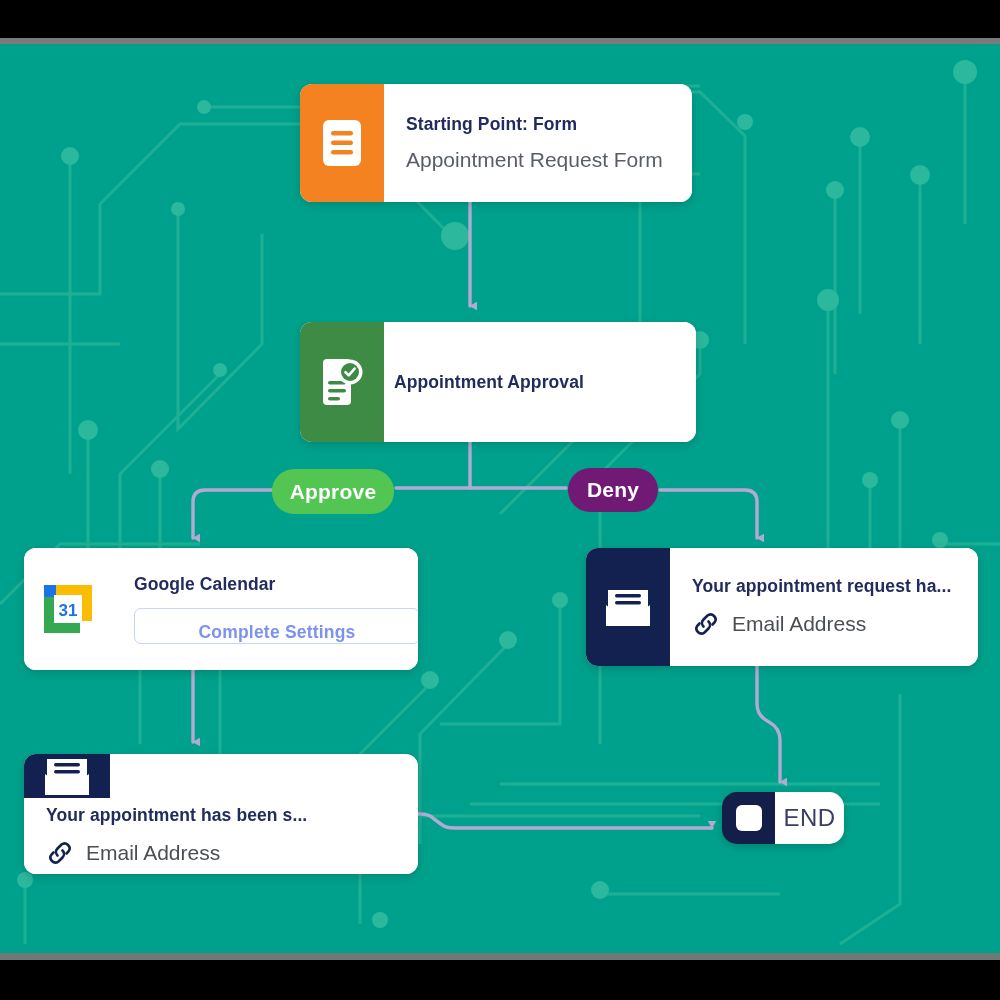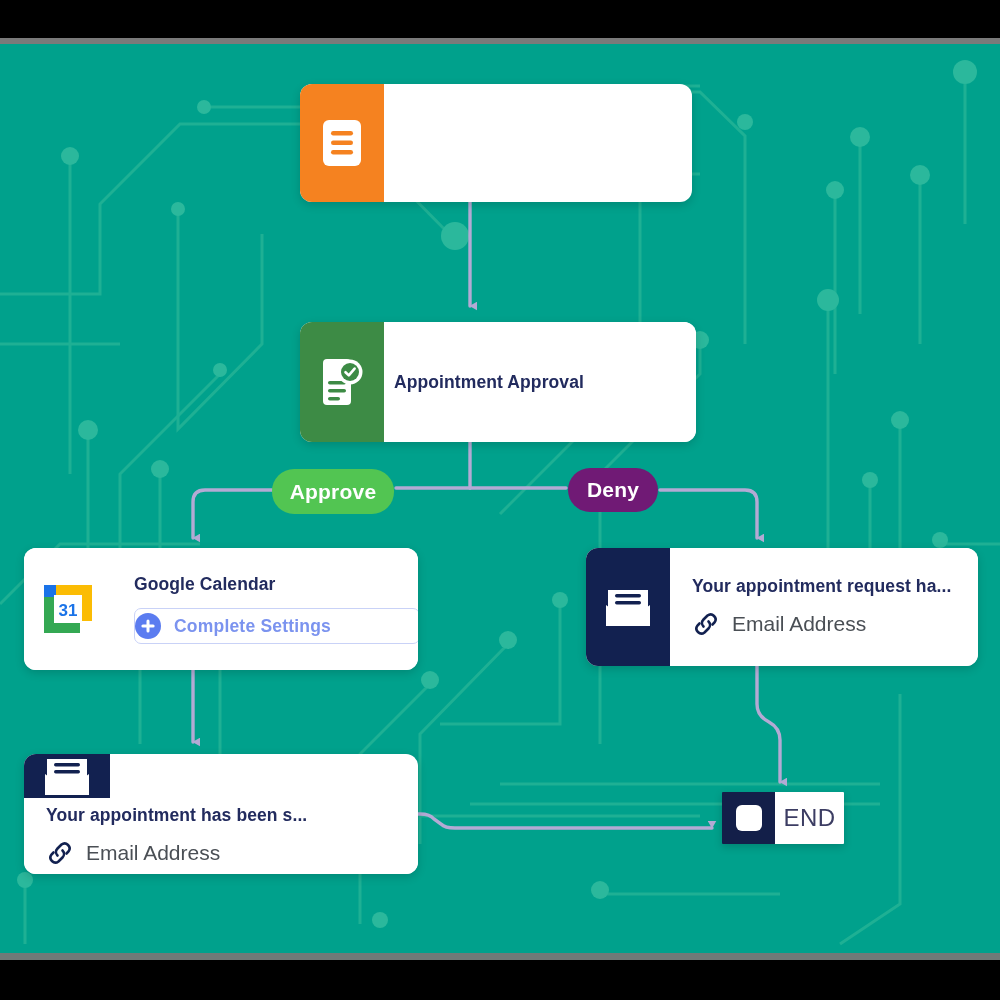--- a/index.html
+++ b/index.html
@@ -60,37 +60,37 @@
   #n-form .node-body, #n-email-r .node-body, #n-email-l .node-body { padding:0 22px; }
   #n-approval .node-body { padding:0 10px; }
 
   .sub-email { font-size:21px; color:#4a4f55; }
   .sub-label { font-size:21px; color:#585e66; }
 
   
   .cs-btn {
     display:flex; align-items:center; justify-content:flex-start; gap:13px;
     border:1.5px solid #c9d2f7; border-radius:7px;
-    height:36px; width:286px; background:#fff;
+    height:36px; width:286px; background:#fff;flex-direction:column;
   }
   .cs-txt { font-size:17.5px; font-weight:bold; color:#7b93ef; letter-spacing:.2px; }
 
   
   .badge {
     position:absolute; display:flex; align-items:center; justify-content:center;
     border-radius:22px; color:#fff; font-size:21px; font-weight:bold;
     letter-spacing:.2px;
   }
   #b-approve { left:272px; top:425px; width:122px; height:45px; background:#52c552; }
   #b-deny    { left:568px; top:424px; width:90px;  height:44px; background:#701a75; }
 
   
   #n-end {
     position:absolute; left:722px; top:748px; width:122px; height:52px;
-    display:flex; border-radius:1px; overflow:hidden;
+    display:flex; border-radius:15px; overflow:hidden;
     box-shadow:0 3px 8px rgba(0,0,0,.18);
   }
   #n-end .end-ico { width:53px; background:#131f49; display:flex; align-items:center; justify-content:center; }
   #n-end .end-sq  { width:26px; height:26px; background:#fff; border-radius:6px; }
   #n-end .end-lbl {
     flex:1; background:#fff; display:flex; align-items:center; justify-content:center;
     font-size:24px; color:#3c3d63; letter-spacing:.5px;
   }
 
   .ic { display:block; }
@@ -199,20 +199,26 @@
 
     <div class="node" id="n-form">
       <div class="node-ico">
         <svg class="ic" width="38" height="46" viewBox="0 0 38 46">
           <rect x="0" y="0" width="38" height="46" rx="6" fill="#ffffff"></rect>
           <rect x="8" y="11" width="22" height="4.4" rx="2.2" fill="#f58220"></rect>
           <rect x="8" y="20.5" width="22" height="4.4" rx="2.2" fill="#f58220"></rect>
           <rect x="8" y="30" width="22" height="4.4" rx="2.2" fill="#f58220"></rect>
         </svg>
       </div>
+      <div class="node-body">
+        <div class="node-title">Starting Point: Form</div>
+        <div class="node-sub">
+          <span class="sub-label">Appointment Request Form</span>
+        </div>
+      </div>
     </div>
 
     <div class="node" id="n-approval">
       <div class="node-ico">
         <svg class="ic" width="44" height="46" viewBox="0 0 44 46">
           <path d="M3 4 a4 4 0 0 1 4-4 h20 a4 4 0 0 1 4 4 v38 a4 4 0 0 1 -4 4 h-20 a4 4 0 0 1 -4 -4 z" fill="#ffffff"></path>
           <rect x="8" y="22" width="18" height="3.6" rx="1.8" fill="#3d8b45"></rect>
           <rect x="8" y="30" width="18" height="3.6" rx="1.8" fill="#3d8b45"></rect>
           <rect x="8" y="38" width="12" height="3.6" rx="1.8" fill="#3d8b45"></rect>
           <circle cx="30" cy="13" r="12.5" fill="#ffffff"></circle>

